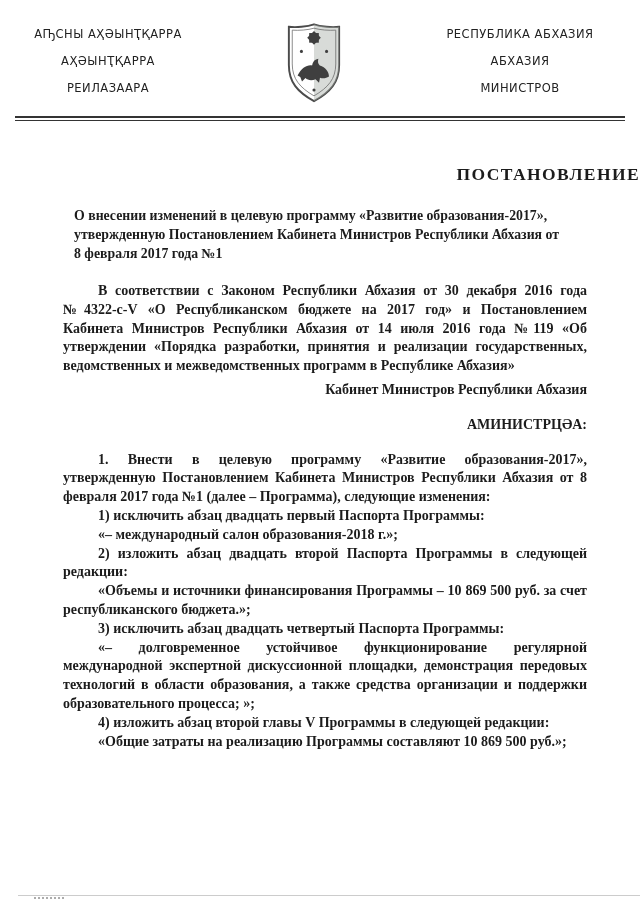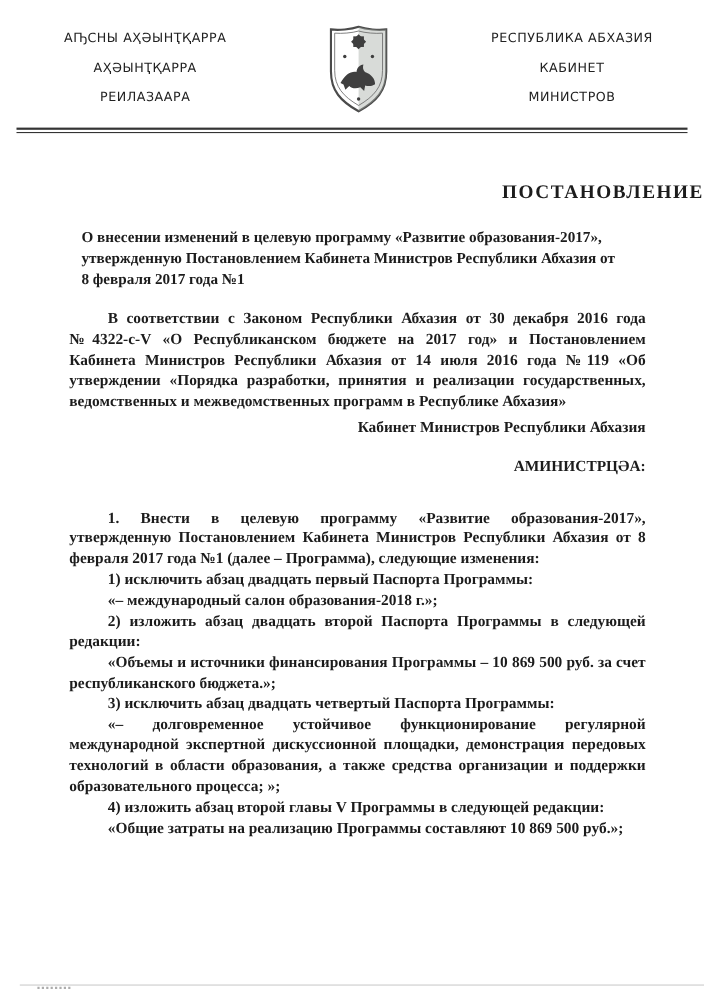--- a/index.html
+++ b/index.html
@@ -12,21 +12,21 @@
     background: var(--paper, #ffffff);
     color: var(--ink, #1c1c1c);
     font-family: "Liberation Serif", "DejaVu Serif", serif;
     overflow: hidden;
   }
   
   .letterhead {
     display: flex;
     justify-content: space-between;
     align-items: flex-start;
-    padding: 21px 24px 0 36px;
+    padding: 21px 24px 0 12px;
   }
   .lh-col {
     width: 192px;
     font-family: "DejaVu Sans", "Liberation Sans", sans-serif;
     font-size: 11.5px;
     letter-spacing: 0.5px;
     line-height: 27px;
     text-align: center;
     color: #222222;
     white-space: nowrap;
@@ -57,21 +57,21 @@
   .doc-body {
     margin: 19px 53px 0 63px;
     font-size: 14px;
     line-height: 18.8px;
     text-align: justify;
   }
   .para { text-indent: 35px; font-weight: bold; }
   .center-line { text-align: right; font-weight: bold; text-indent: 0; }
   .authority { margin-top: 5px; }
   .decree { margin-top: 16px; }
-  .first-item { margin-top: 28px; }
+  .first-item { margin-top: 16px; }
   
   .artifact-line {
     position: absolute;
     left: 18px; right: 0; bottom: 9px;
     border-top: 1px solid #cccccc;
   }
   .artifact-speck {
     position: absolute;
     left: 34px; bottom: 6px; width: 30px;
     border-top: 2px dotted #8a8a8a;
@@ -101,21 +101,21 @@
         </g>
         <path d="M13 55 C17 47 23 43.5 28 44.5 C28.5 40.5 31 38 34.5 37.5 C33.8 40.5 34 42.5 36 44.5 C42 46.5 45.5 51 45.5 56 C42.5 58 39 58.2 36.2 57.2 L35.2 62.5 L31.6 58.8 C27.8 60.6 23.4 60 21.2 57.6 L17.6 61.2 L15.8 56.4 Z" fill="#3f3f3f"></path>
         <circle cx="17" cy="30" r="1.6" fill="#3f3f3f"></circle>
         <circle cx="43" cy="30" r="1.6" fill="#3f3f3f"></circle>
         <circle cx="30" cy="70" r="1.6" fill="#3f3f3f"></circle>
       </svg>
     </div>
 
     <div class="lh-col">
       <div>РЕСПУБЛИКА АБХАЗИЯ</div>
-      <div>КАБИНЕТ</div>
+      <div>АБХАЗИЯ</div>
       <div>МИНИСТРОВ</div>
     </div>
   </div>
 
   <div class="rule"></div>
 
   <h1 class="title">ПОСТАНОВЛЕНИЕ</h1>
 
   <h2 class="subject">О внесении изменений в целевую программу «Развитие образования-2017», утвержденную Постановлением Кабинета Министров Республики Абхазия от 8 февраля 2017 года №1</h2>
 

